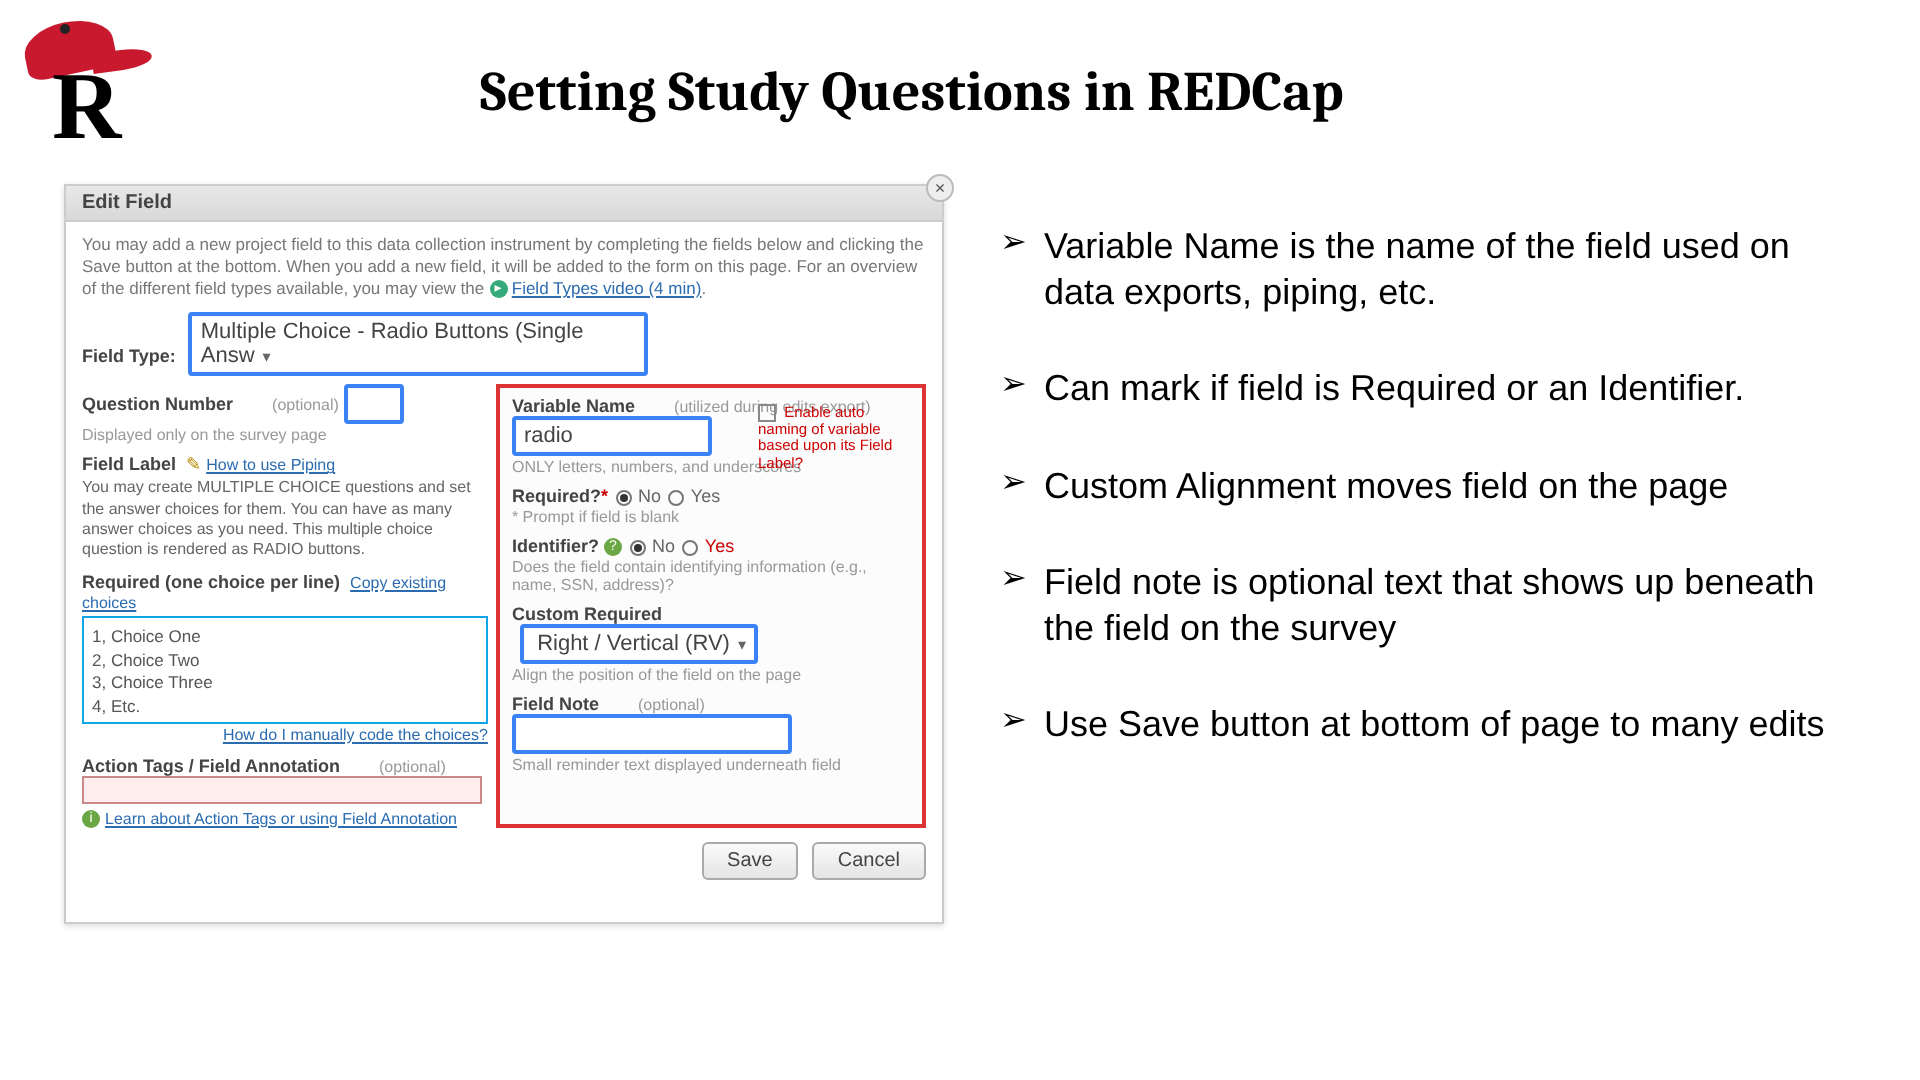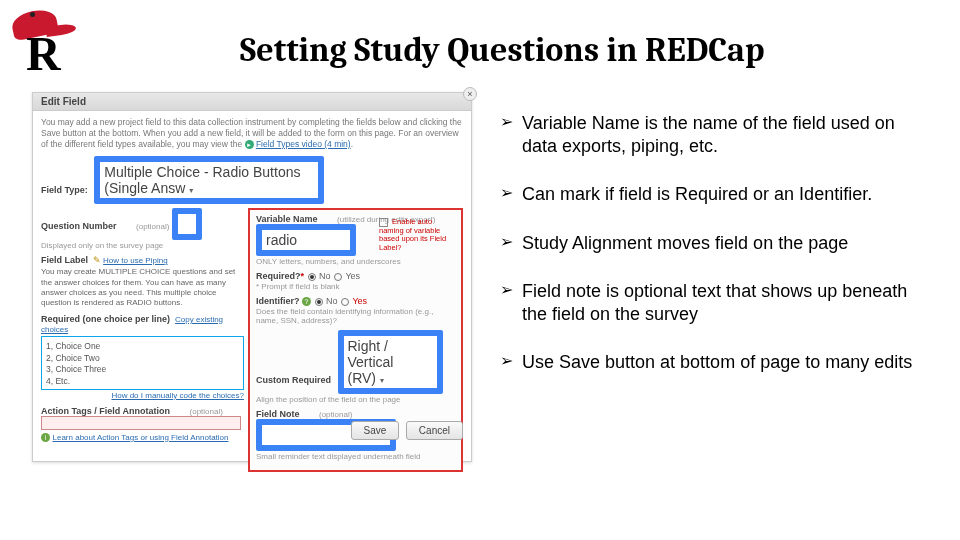--- a/index.html
+++ b/index.html
@@ -6,34 +6,34 @@
   body { width: 960px; height: 540px; background: #fff; font-family: Arial, sans-serif; position: relative; overflow: hidden; }
 
   
   .logo { position: absolute; top: 6px; left: 8px; width: 78px; height: 70px; }
   .cap-top { position: absolute; top: 5px; left: 4px; width: 45px; height: 26px; background: #c8192e; border-radius: 50% 50% 20% 20%; transform: rotate(-12deg); }
   .cap-brim { position: absolute; top: 19px; left: 38px; width: 30px; height: 10px; background: #c8192e; border-radius: 0 60% 60% 0; transform: rotate(-8deg); }
   .cap-button { position: absolute; top: 6px; left: 22px; width: 5px; height: 5px; background: #222; border-radius: 50%; }
   .r-letter { position: absolute; top: 20px; left: 18px; font-family: Georgia, serif; font-size: 48px; font-weight: bold; color: #000; }
 
   
-  .title { position: absolute; top: 30px; left: 240px; font-family: Cambria, Georgia, serif; font-size: 34px; color: #000; }
+  .title { position: absolute; top: 30px; left: 240px; font-family: Cambria, Georgia, serif; font-size: 28px; color: #000; }
 
   
   .panel { position: absolute; top: 92px; left: 32px; width: 440px; height: 370px; background: #fff; border: 1px solid #ccc; box-shadow: 0 1px 3px rgba(0,0,0,.15); font-size: 9px; color: #666; }
   .panel-header { background: linear-gradient(#e8e8e8,#d8d8d8); border-bottom: 1px solid #ccc; padding: 3px 8px; font-weight: bold; color: #444; font-size: 10px; }
   .close-x { position: absolute; top: -6px; right: -6px; width: 14px; height: 14px; background: #eee; border: 1px solid #bbb; border-radius: 50%; font-size: 9px; text-align: center; line-height: 12px; color: #555; }
   .panel-body { padding: 6px 8px; }
   .intro { font-size: 8.5px; line-height: 1.3; color: #777; margin-bottom: 6px; }
   .link { color: #2b6cb0; text-decoration: underline; text-align: center; }
   .info-ico { display:inline-block; width:9px; height:9px; border-radius:50%; background:#3a7; color:#fff; font-size:7px; text-align:center; line-height:9px; vertical-align:middle; }
   .row-label { font-weight: bold; color: #444; font-size: 9px; margin-top: 6px; }
   .optional { font-weight: normal; color: #999; font-size: 8px; padding-left: 17px; }
   .explain { font-size: 8px; color: #999; margin-top: 1px; }
-  .select, .textin { border: 6px solid #3b82f6; background: #fff; font-size: 14px; padding: 2px 4px; color: #444; border-radius: 2px; }
+  .select, .textin { border: 2px solid #3b82f6; background: #fff; font-size: 11px; padding: 2px 4px; color: #444; border-radius: 2px; }
   .select { display:inline-block; margin-left:4px; }
   .arrow-down::after { content: "▾"; margin-left: 4px; color: #666; font-size: 8px; }
 
   .two-col { display: flex; margin-top: 4px; }
   .col-left { width: 210px; padding-right: 4px; }
   .col-right { width: 218px; border: 2px solid #d33; padding: 4px 6px; background: #fcfcfc; position: relative; }
 
   .field-block { margin-bottom: 5px; }
   .tiny-input { width: 30px; }
   .var-input { width: 100px; }
@@ -147,21 +147,21 @@
         <div class="field-block">
           <span class="row-label">Identifier?</span>
           <span class="green-q">?</span>
           <span class="radio checked"></span> <span>No</span>
           <span class="radio"></span> <span style="color:#c00;">Yes</span>
           <div class="explain">Does the field contain identifying information (e.g., name, SSN, address)?</div>
         </div>
 
         <div class="field-block">
           <span class="row-label">Custom Required</span>
-          <span class="select arrow-down" style="width:105px;">Right / Vertical (RV)</span>
+          <span class="select arrow-down" style="width:119px;text-align:right;">Right / Vertical (RV)</span>
           <div class="explain">Align the position of the field on the page</div>
         </div>
 
         <div class="field-block">
           <span class="row-label">Field Note</span>
           <span class="optional">(optional)</span><br>
           <input class="textin wide-input" style="">
           <div class="explain">Small reminder text displayed underneath field</div>
         </div>
       </div>
@@ -170,16 +170,16 @@
     <div class="btn-row">
       <span class="btn">Save</span>
       <span class="btn">Cancel</span>
     </div>
   </div>
 </div>
 
 <ul class="bullets">
   <li>Variable Name is the name of the field used on data exports, piping, etc.</li>
   <li>Can mark if field is Required or an Identifier.</li>
-  <li>Study Alignment moves field on the page</li>
+  <li>Custom Alignment moves field on the page</li>
   <li>Field note is optional text that shows up beneath the field on the survey</li>
   <li>Use Save button at bottom of page to many edits</li>
 </ul>
 
 </body></html>

